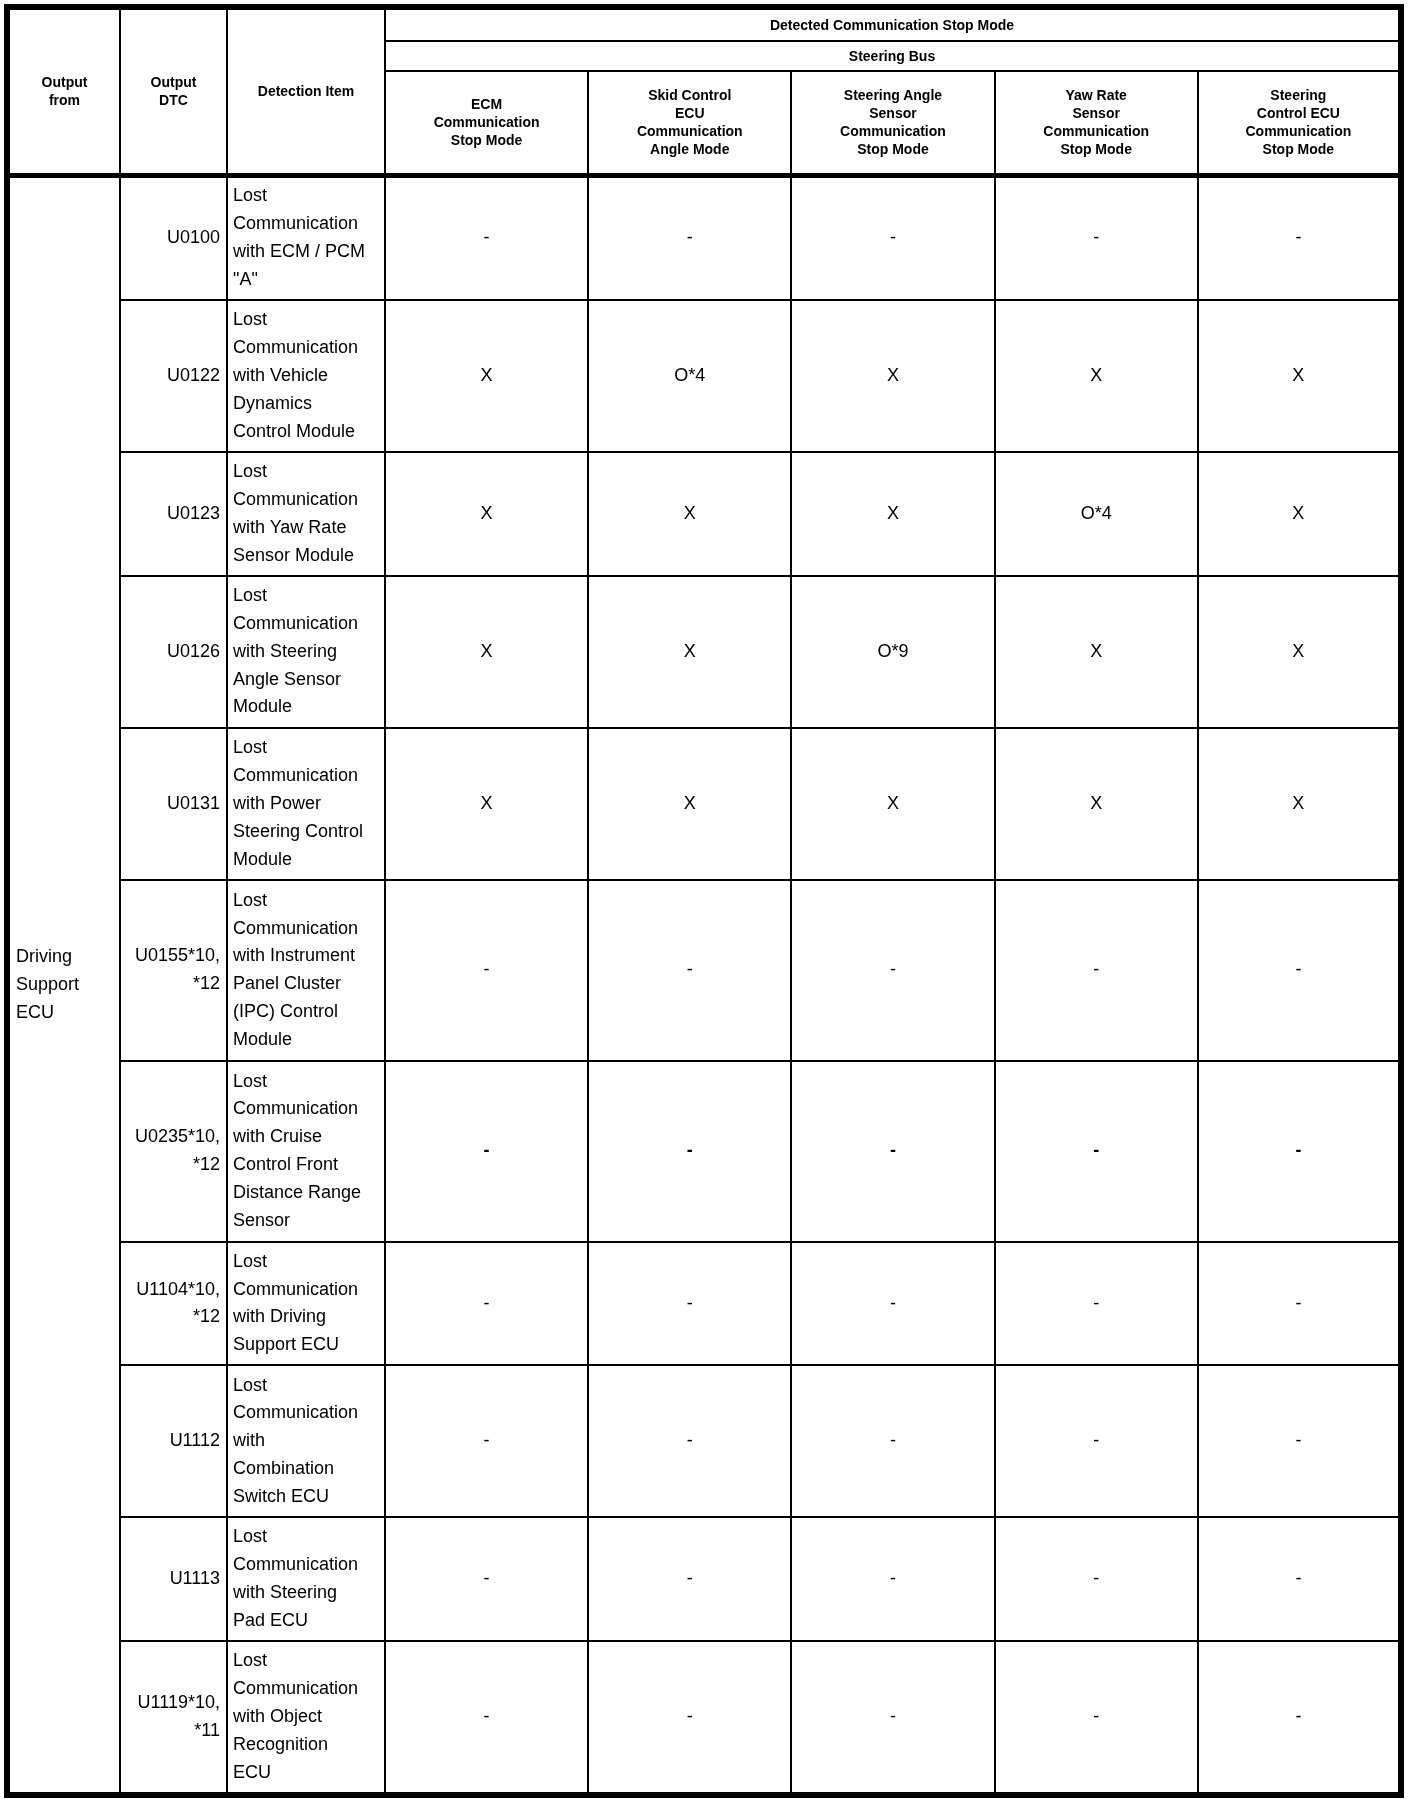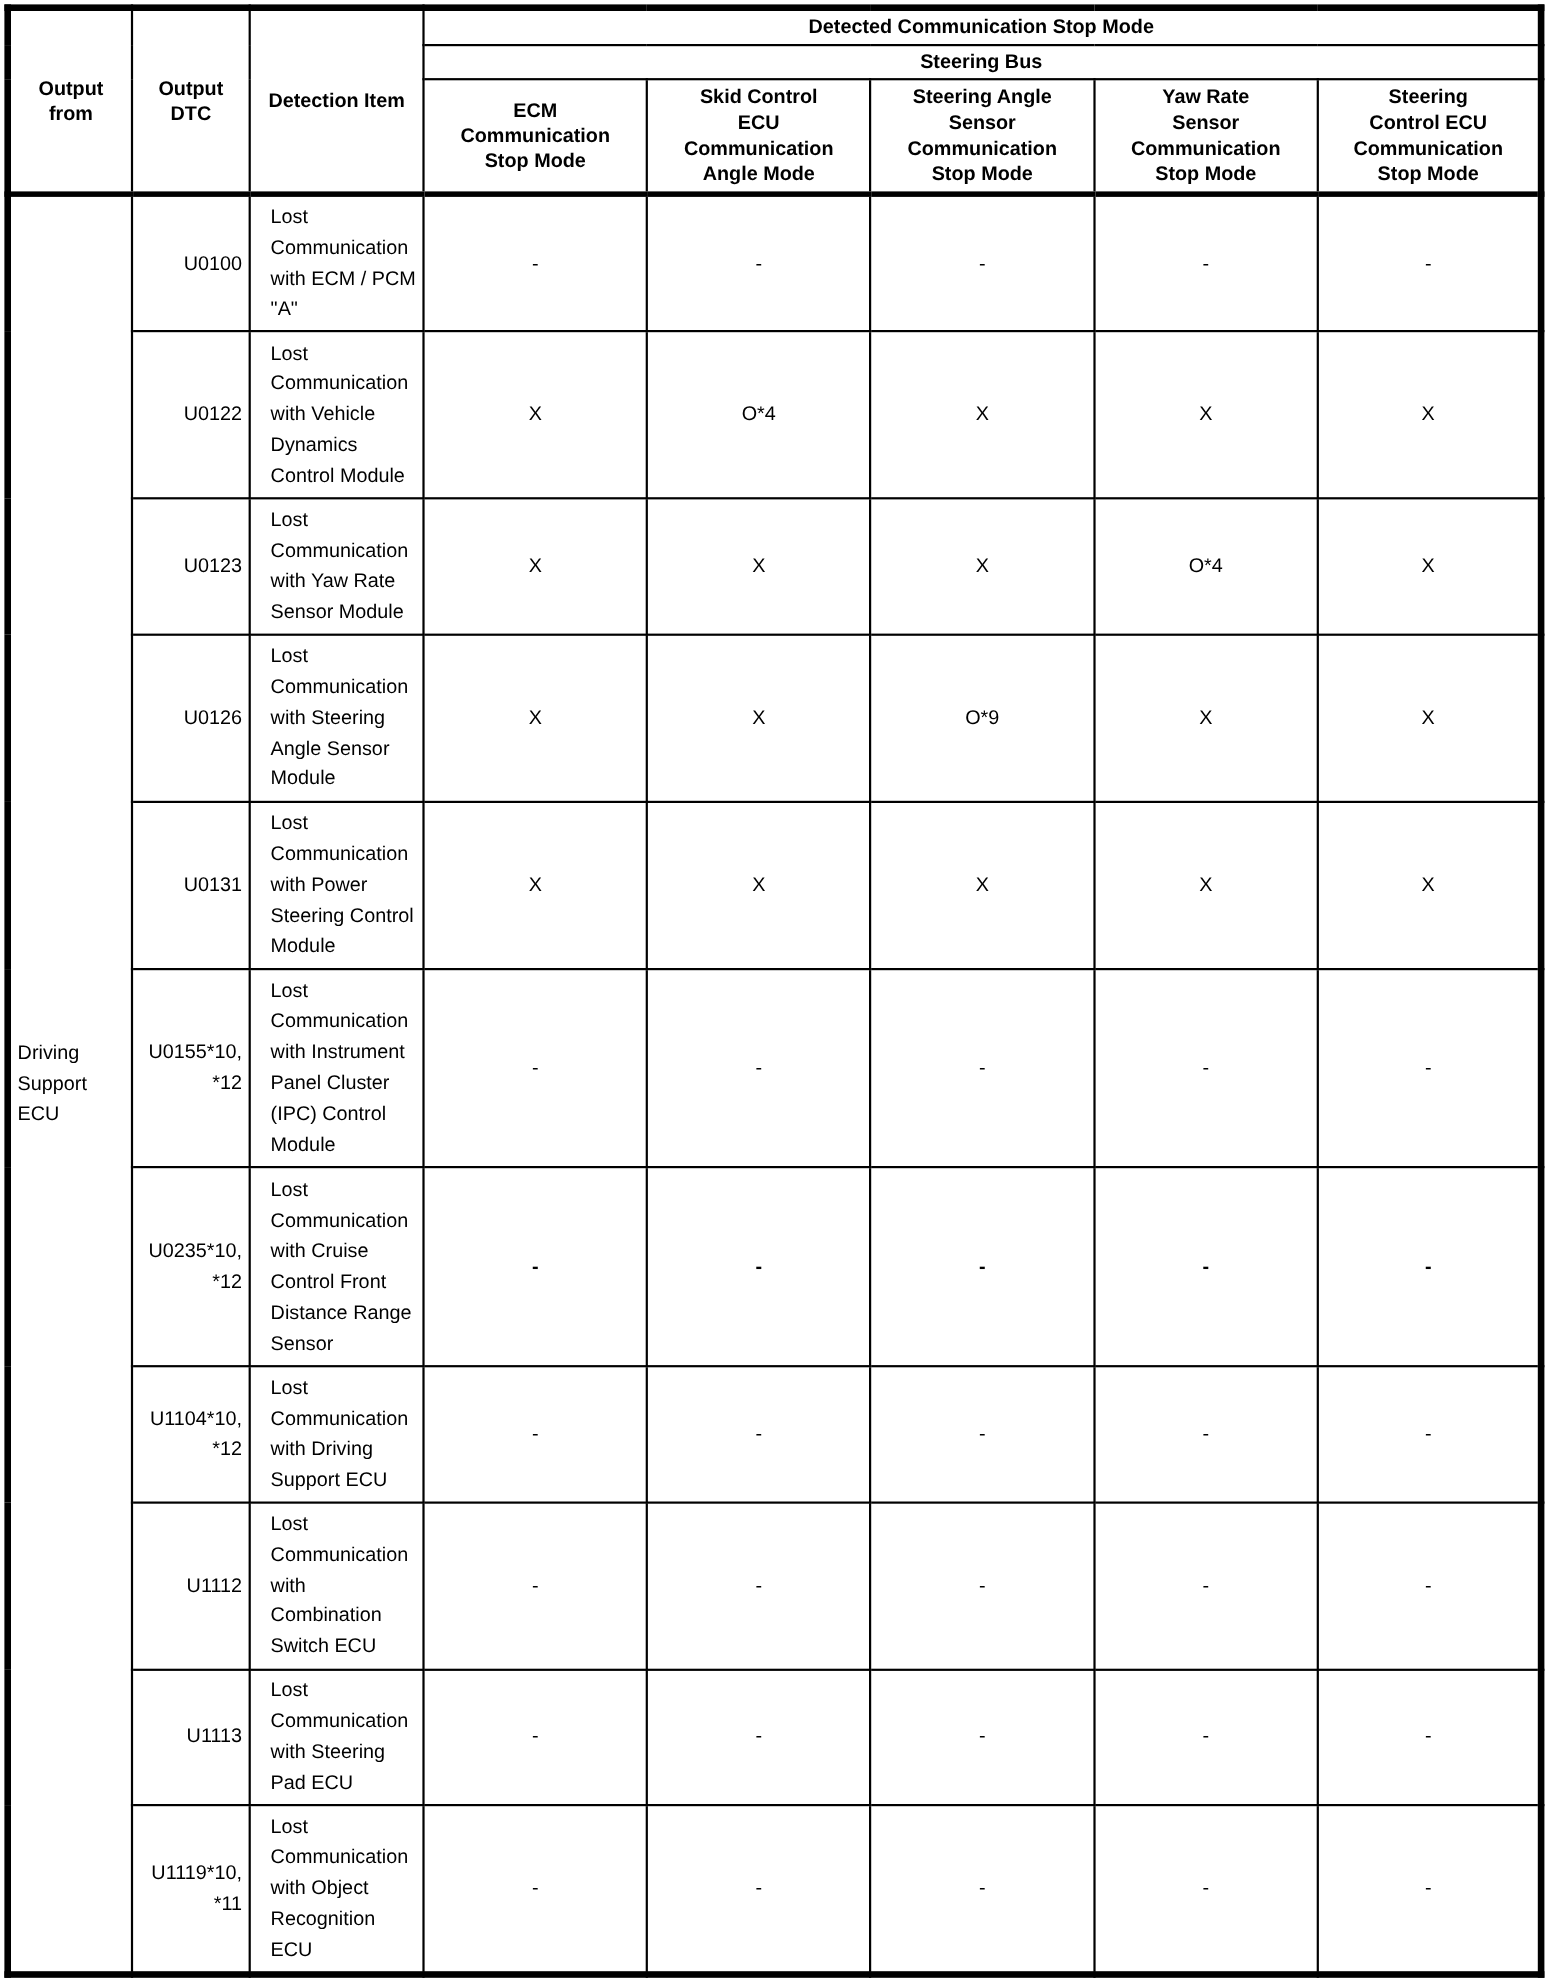--- a/index.html
+++ b/index.html
@@ -18,21 +18,21 @@
     border: 6px solid #000000;
     font-family: "Liberation Sans", sans-serif;
     color: #000000;
   }
   th, td {
     border: 2px solid #000000;
     padding: 3px 6px;
     overflow: hidden;
   }
   thead th {
-    font-size: 18px;
+    font-size: 14px;
     font-weight: bold;
     line-height: 1.3;
     text-align: center;
     vertical-align: middle;
     white-space: pre-line;
   }
   
   tr.colhead-row th,
   thead th[rowspan] {
     border-bottom: 5px solid #000000;
@@ -46,21 +46,21 @@
     text-align: left;
     white-space: pre-line;
   }
   td.dtc {
     text-align: right;
     white-space: pre-line;
   }
   td.item {
     text-align: left;
     white-space: pre-line;
-    padding-left: 18px;
+    padding-left: 5px;
   }
   td.val {
     text-align: center;
   }
   td.val.bold {
     font-weight: bold;
   }
 </style>
 </head>
 <body>

